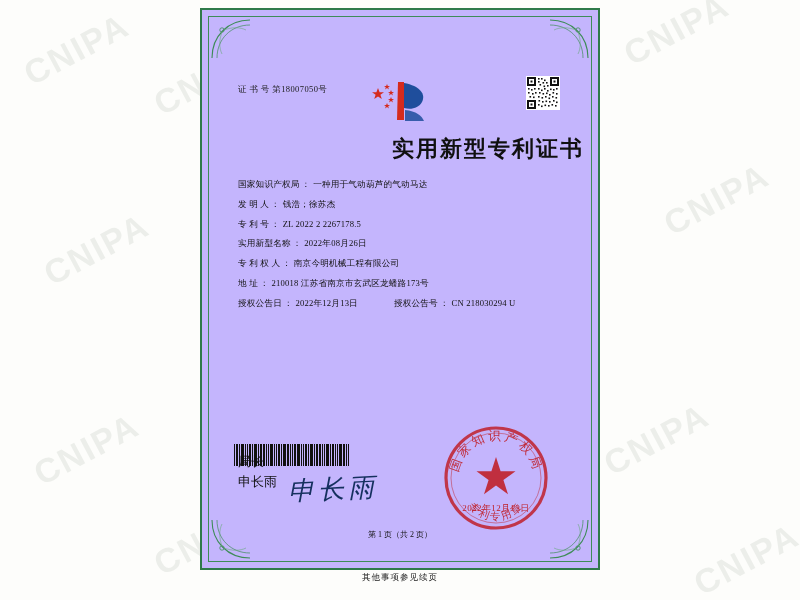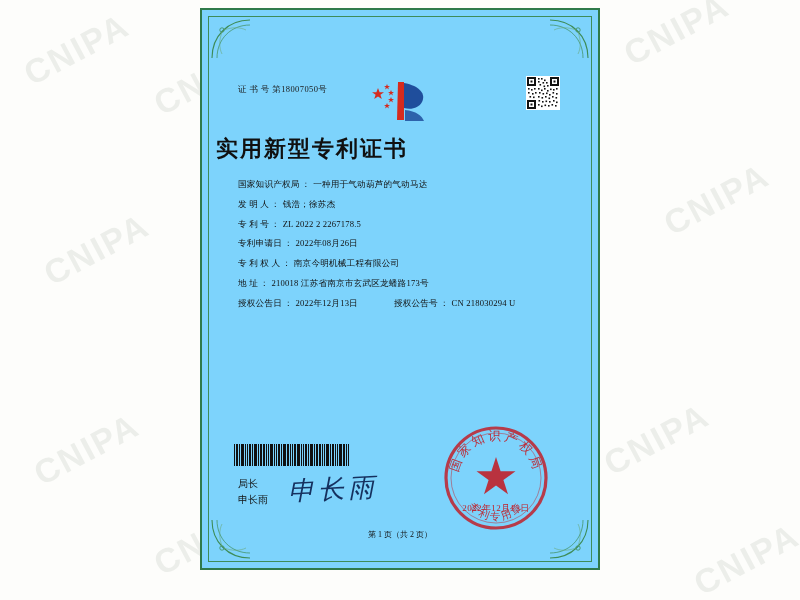--- a/index.html
+++ b/index.html
@@ -33,21 +33,21 @@
     font-family: "Liberation Sans", sans-serif;
     transform: rotate(-28deg);
     user-select: none;
     white-space: nowrap;
   }
 
   #cert-inner {
     position: absolute;
     left: 200px; top: 8px;
     width: 400px; height: 562px;
-    background: #7dd3fc;
+    background: #c4b5fd;
     border: 2px solid #2f7a4a;
     box-sizing: border-box;
   }
   #cert-inner:before {
     content: "";
     position: absolute;
     left: 6px; top: 6px; right: 6px; bottom: 6px;
     border: 1px solid #3e8c58;
     pointer-events: none;
   }
@@ -89,21 +89,21 @@
     top: 56px;
     transform: translateX(-50%);
     width: 72px; height: 46px;
   }
   .logo svg { display:block; }
 
   .cert-title {
     position: absolute;
     left: 0; right: 0;
     top: 110px;
-    text-align: left;
+    text-align: right;
     font-family: "Liberation Serif", serif;
     font-weight: bold;
     font-size: 22px;
     letter-spacing: 2px;
     color: #101010;
   }
 
   
   .fields {
     position: absolute;
@@ -155,23 +155,23 @@
     display: block;
     background: #111;
     height: 100%;
     margin-right: 1px;
   }
 
   
   .sig-block {
     position: absolute;
     left: 22px;
-    top: 452px;
-    font-family: "Liberation Serif", serif;
-    font-size: 10px;
+    top: 428px;
+    font-family: "Liberation Serif", serif;
+    font-size: 13px;
     color: #111;
     line-height: 1.55;
   }
   .sig-script {
     position: absolute;
     left: 72px;
     top: 448px;
     font-family: "Liberation Serif", serif;
     font-style: italic;
     font-size: 26px;
@@ -372,21 +372,21 @@
           <span class="field-label">发  明  人</span>
           <span class="field-sep">：</span>
           <span class="field-value">钱浩；徐苏杰</span>
         </div>
         <div class="field-row">
           <span class="field-label">专  利  号</span>
           <span class="field-sep">：</span>
           <span class="field-value">ZL 2022 2 2267178.5</span>
         </div>
         <div class="field-row">
-          <span class="field-label">专利申请日</span>
+          <span class="field-label">实用新型名称</span>
           <span class="field-sep">：</span>
           <span class="field-value">2022年08月26日</span>
         </div>
         <div class="field-row">
           <span class="field-label">专 利 权 人</span>
           <span class="field-sep">：</span>
           <span class="field-value">南京今明机械工程有限公司</span>
         </div>
         <div class="field-row">
           <span class="field-label">地      址</span>
@@ -476,13 +476,14 @@
             <textPath href="#sealBottomArc" startOffset="50%" text-anchor="middle">专利专用章</textPath>
           </text>
         </svg>
       </div>
       <div class="seal-date">2022年12月13日</div>
 
       <div class="page-num">第 1 页（共 2 页）</div>
     </div>
   </div>
 
+  <div class="footer-note">其他事项参见续页</div>
 </div>
 
 </body></html>

